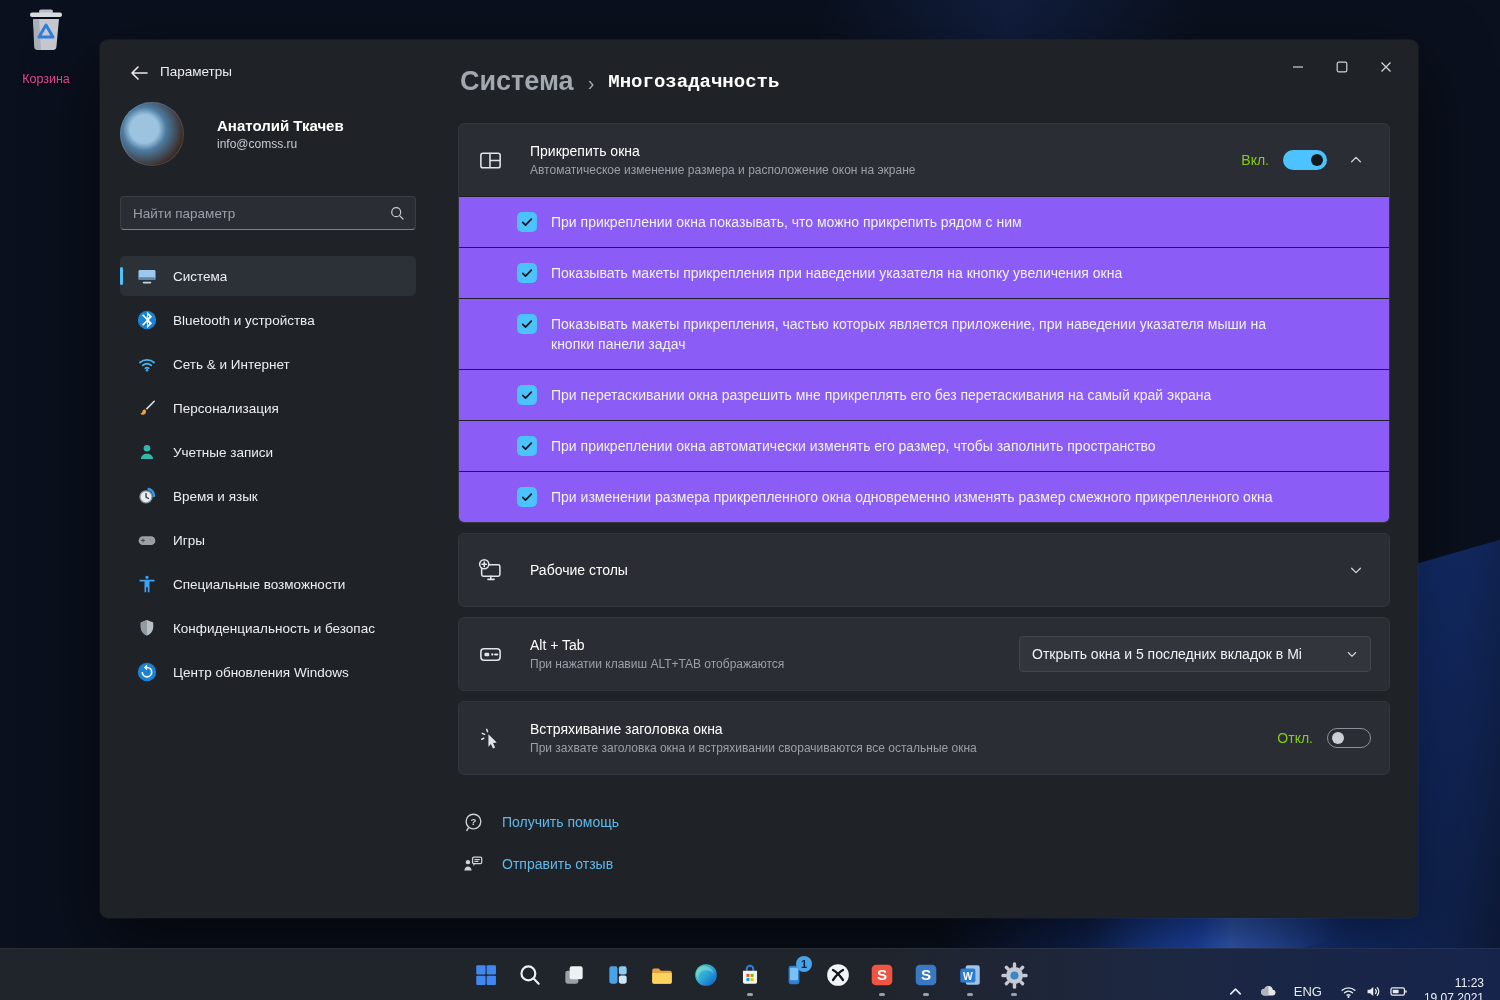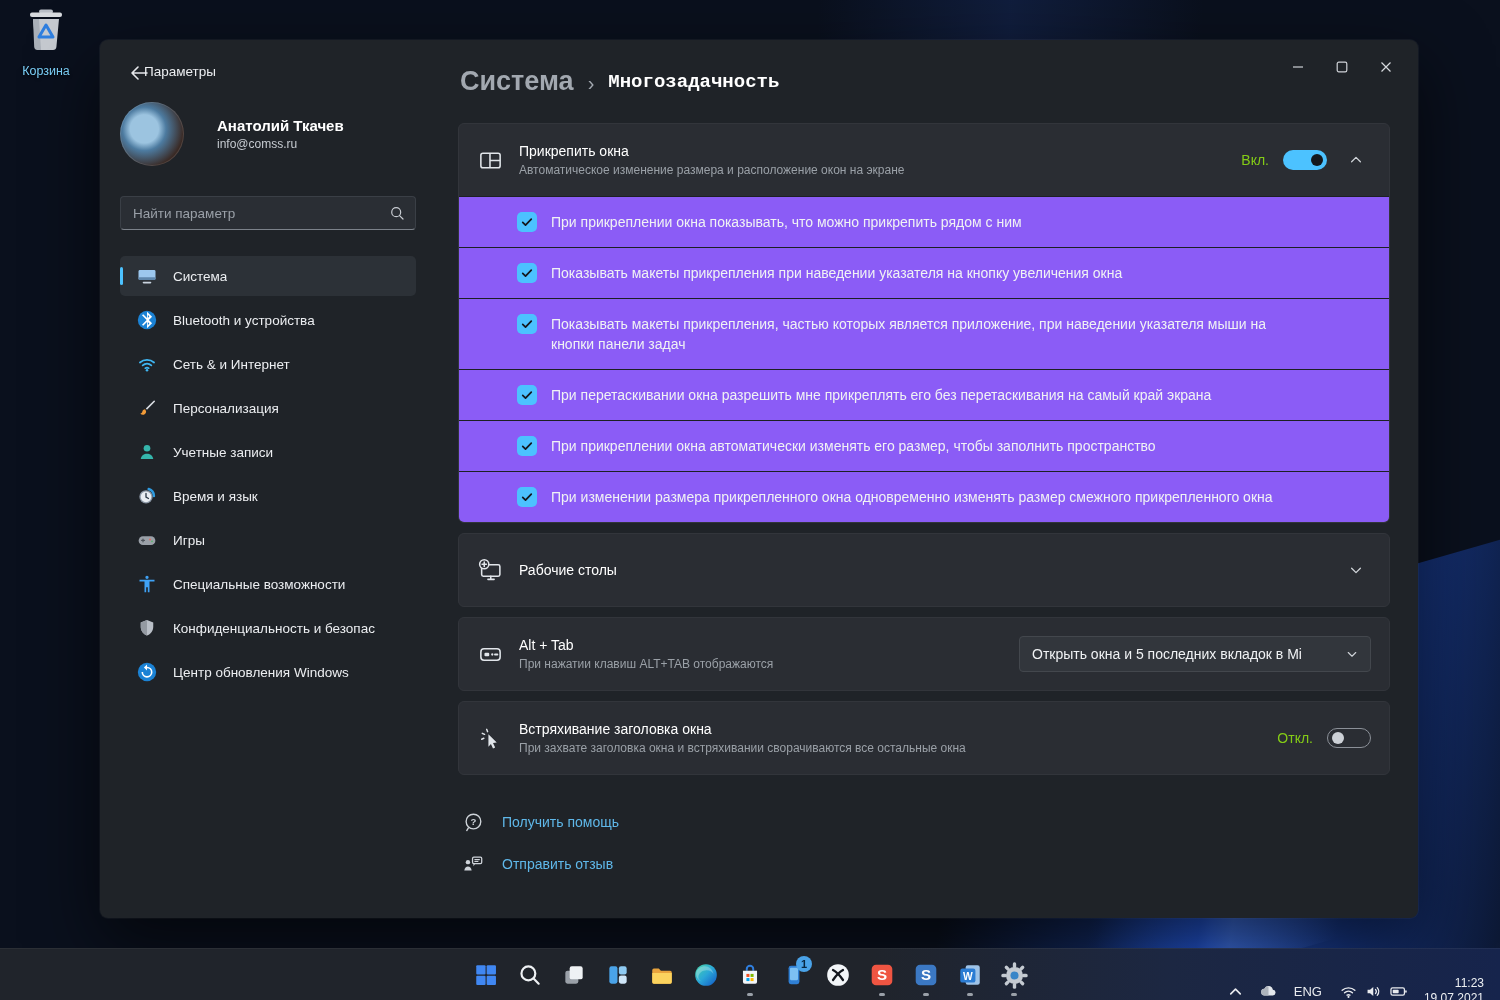--- a/index.html
+++ b/index.html
@@ -17,29 +17,29 @@
   .wp-streak2{position:absolute;left:700px;top:-60px;width:620px;height:180px;
     background:linear-gradient(100deg,transparent 20%,#13234a 50%,transparent 80%);
     transform:rotate(-8deg);opacity:.7;}
   .wp-streak3{position:absolute;right:40px;bottom:30px;width:500px;height:220px;
     background:linear-gradient(115deg,transparent 30%,#1d4fd0 50%,#4f82f0 56%,transparent 75%);
     transform:rotate(-16deg);opacity:.5;}
 
   
   .desk-icon{position:absolute;left:12px;top:8px;width:68px;text-align:center;cursor:default;}
   .desk-icon .glyph{display:block;margin:0 auto;}
-  .desk-icon .lbl{display:block;margin-top:8px;font-size:12.5px;color:#7dd3fc;text-shadow:0 1px 3px rgba(0,0,0,.9);}
+  .desk-icon .lbl{display:block;margin-top:16px;font-size:12.5px;color:#ec4899;text-shadow:0 1px 3px rgba(0,0,0,.9);}
 
   
   .win{position:absolute;left:100px;top:40px;width:1318px;height:878px;background:#1f2328;
     border-radius:8px;box-shadow:0 26px 70px rgba(0,0,0,.6),0 0 0 1px rgba(255,255,255,.05);}
   .win-controls{position:absolute;top:10px;right:10px;display:flex;}
   .wc-btn{width:44px;height:34px;display:flex;align-items:center;justify-content:center;border-radius:5px;}
   .back-btn{position:absolute;left:24px;top:20px;width:30px;height:26px;display:flex;align-items:center;justify-content:center;border-radius:4px;}
-  .nav-title{position:absolute;left:44px;top:24px;font-size:13.5px;color:#eceef1;}
+  .nav-title{position:absolute;left:60px;top:24px;font-size:13.5px;color:#eceef1;}
 
   
   .sidebar{position:absolute;left:20px;top:62px;width:296px;}
   .profile{display:flex;align-items:center;gap:33px;}
   .avatar{width:64px;height:64px;border-radius:50%;flex:none;
     background:radial-gradient(circle at 38% 42%,#9cc4e0 0 26%,#4d7ba0 40%,#3a2a25 72%,#241a16 100%);
     box-shadow:inset 0 0 0 1px rgba(255,255,255,.12);}
   .p-name{font-size:15px;font-weight:bold;color:#fff;}
   .p-mail{font-size:12px;color:#c6cbd1;margin-top:3px;}
   .searchbox{margin-top:30px;height:34px;background:#2a2e34;border:1px solid #3a3f46;border-bottom:1px solid #7c828a;
@@ -56,21 +56,21 @@
   .nav-label{font-size:13.5px;color:#eceef1;white-space:nowrap;overflow:hidden;}
 
   
   .main{position:absolute;left:358px;top:20px;width:932px;}
   .crumbs{display:flex;align-items:center;gap:14px;padding-left:2px;margin-top:6px;}
   .crumb-parent{font-size:27px;font-weight:600;color:#a2a8b0;}
   .crumb-sep{font-size:20px;color:#a2a8b0;padding-top:3px;}
   .crumb-current{font-size:19px;font-weight:600;color:#fff;font-family:Liberation Mono, monospace;}
   .cards{margin-top:26px;}
   .card{background:#2a2d33;border:1px solid #32353b;border-radius:6px;overflow:hidden;margin-bottom:10px;}
-  .card-head{display:flex;align-items:center;height:72px;padding:0 18px;gap:16px;}
+  .card-head{display:flex;align-items:center;height:72px;padding:0 18px;gap:27px;}
   .ch-ico{width:26px;height:26px;flex:none;display:flex;align-items:center;justify-content:center;}
   .ch-ico svg{width:25px;height:25px;}
   .ch-text{display:flex;flex-direction:column;justify-content:center;}
   .ch-title{font-size:14px;color:#fff;}
   .ch-sub{font-size:12px;color:#9aa0a7;margin-top:4px;}
   .ch-right{margin-left:auto;display:flex;align-items:center;gap:14px;}
   .state-lbl{font-size:14px;color:#84cc16;}
   .toggle{width:44px;height:20px;border-radius:10px;position:relative;flex:none;}
   .toggle.on{background:#4cc2ff;}
   .toggle.on .knob{position:absolute;right:4px;top:4px;width:12px;height:12px;border-radius:50%;background:#14181d;}

